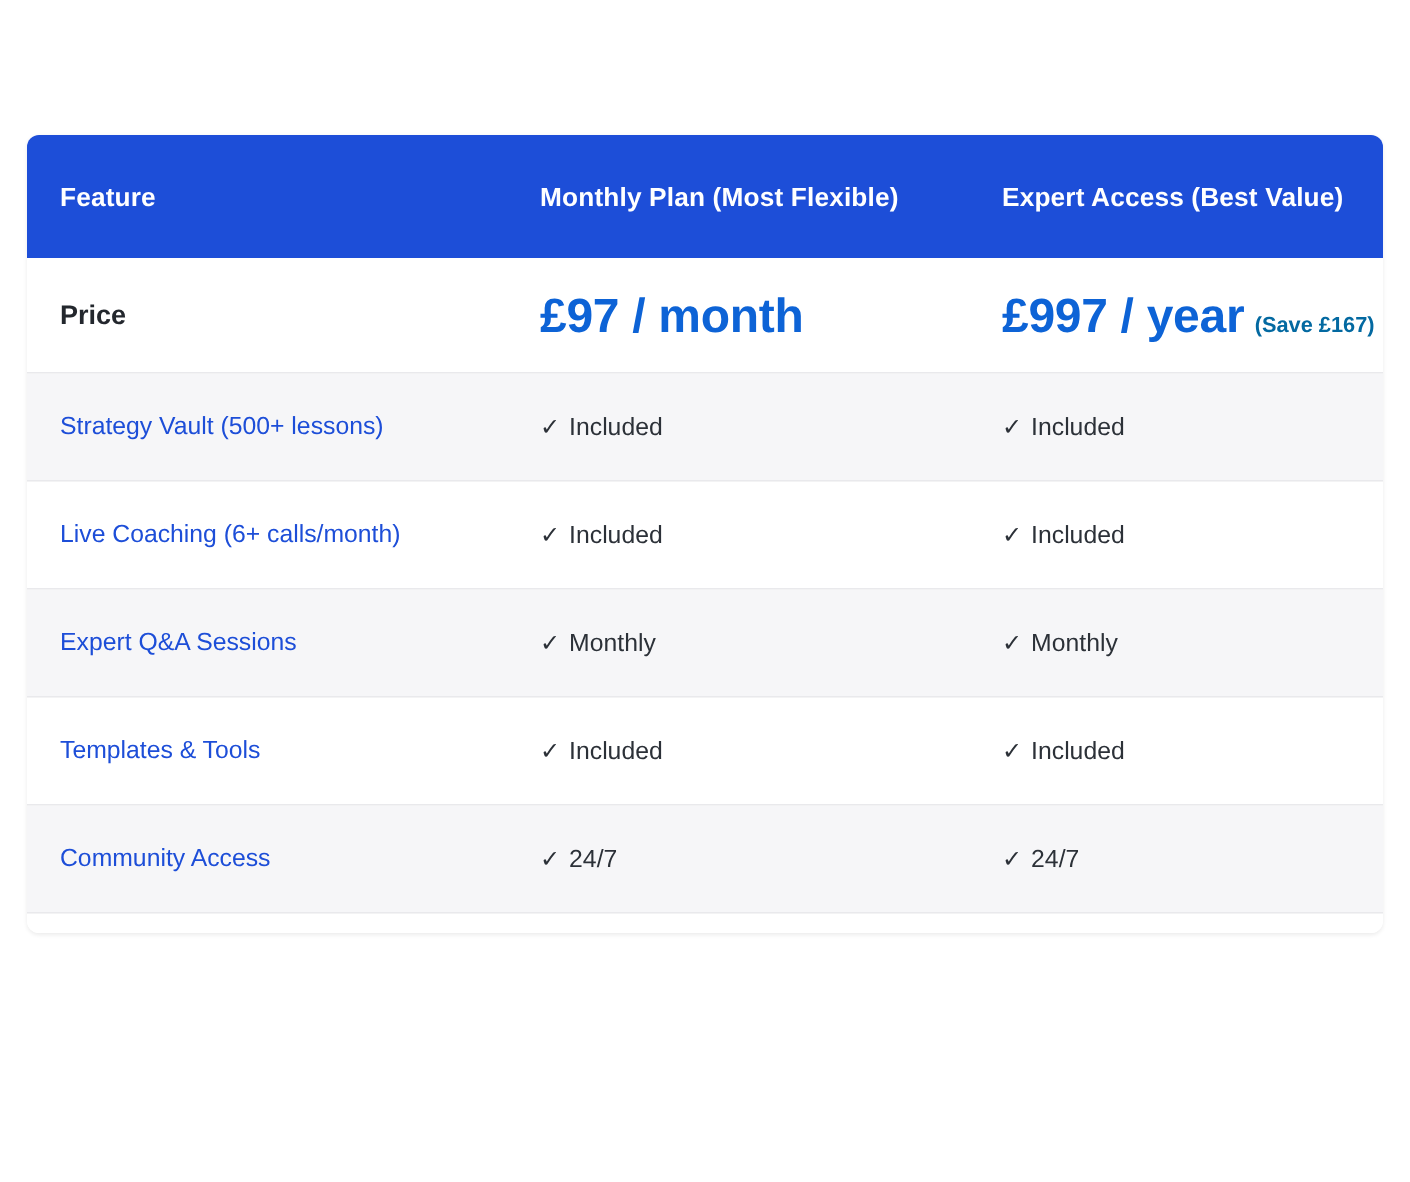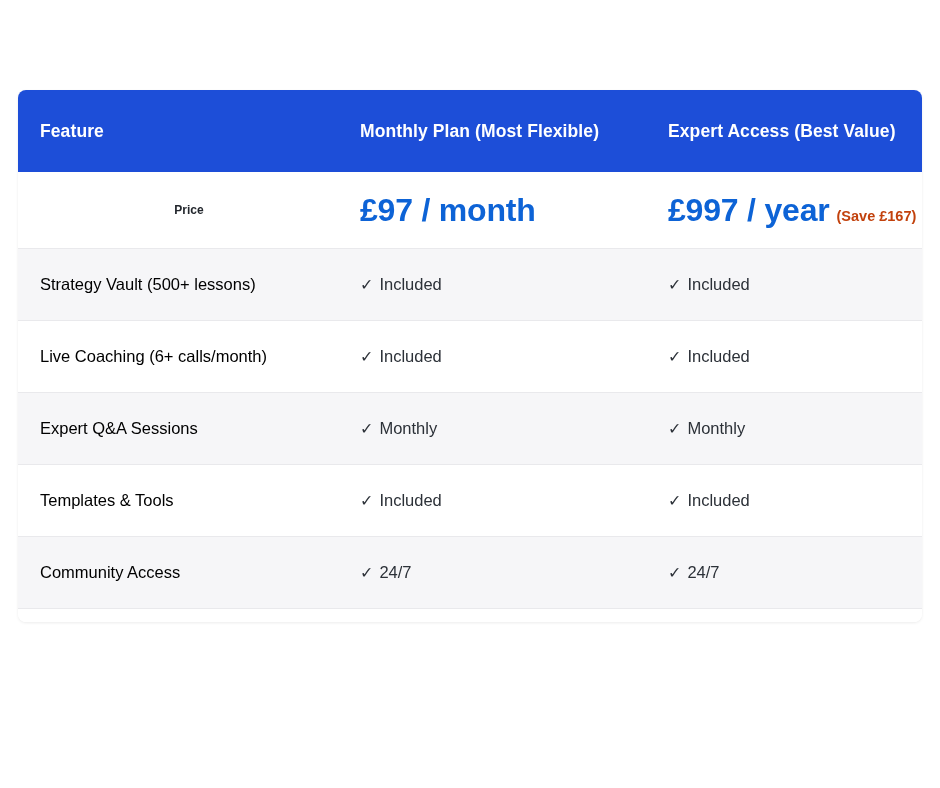--- a/index.html
+++ b/index.html
@@ -78,38 +78,37 @@
     height: 71px;
     font-size: 16.5px;
     color: #2c3138;
   }
 
   tbody tr.price-row td {
     height: 76px;
   }
 
   td.feature-name {
-    color: #000000;
+    color: #1d4ed8;
   }
   tr.price-row td.feature-name {
     font-weight: bold;
     color: #23272d;
-    font-size: 12px;
-    text-align: center;
+    font-size: 18px;
   }
 
   .price-value {
     color: #0d63d6;
     font-weight: bold;
     font-size: 32px;
     letter-spacing: -0.2px;
   }
 
   .save-badge {
-    color: #c2410c;
+    color: #0369a1;
     font-weight: bold;
     font-size: 14.5px;
     margin-left: 7px;
     white-space: nowrap;
   }
 
   .check {
     display: inline-block;
     margin-right: 6px;
     color: #2c3138;

